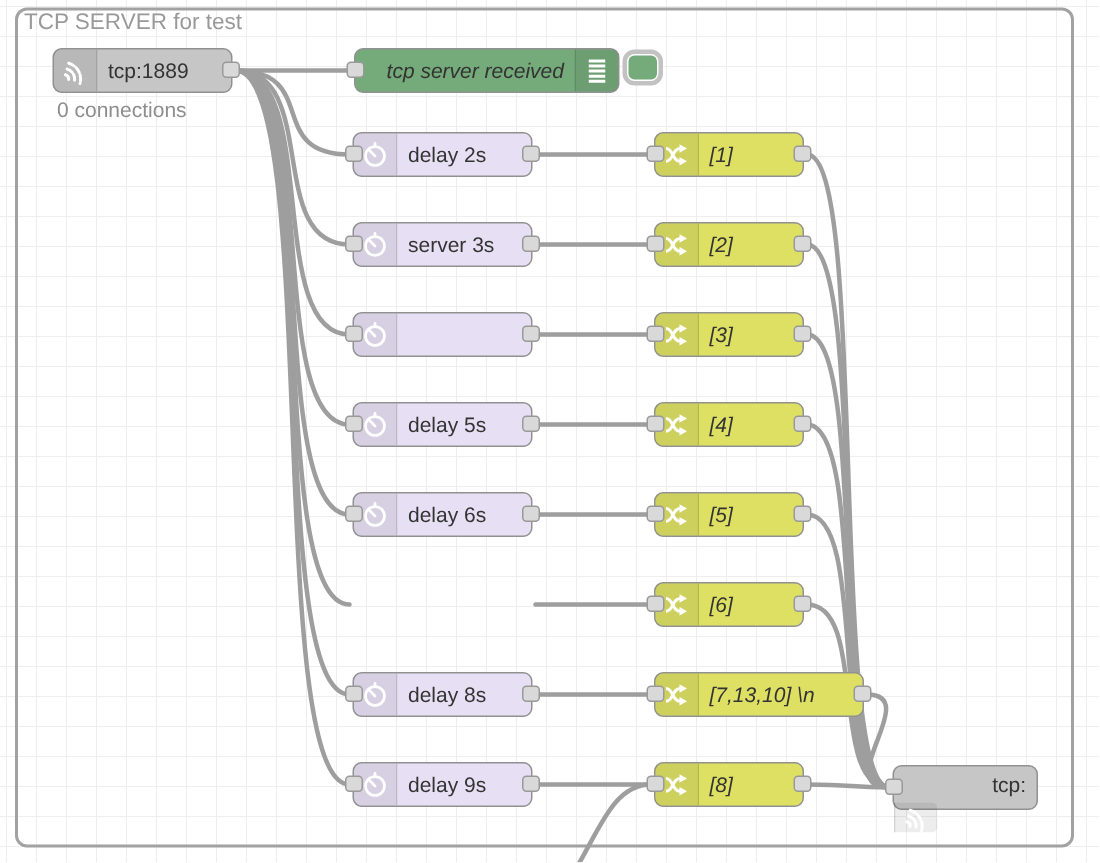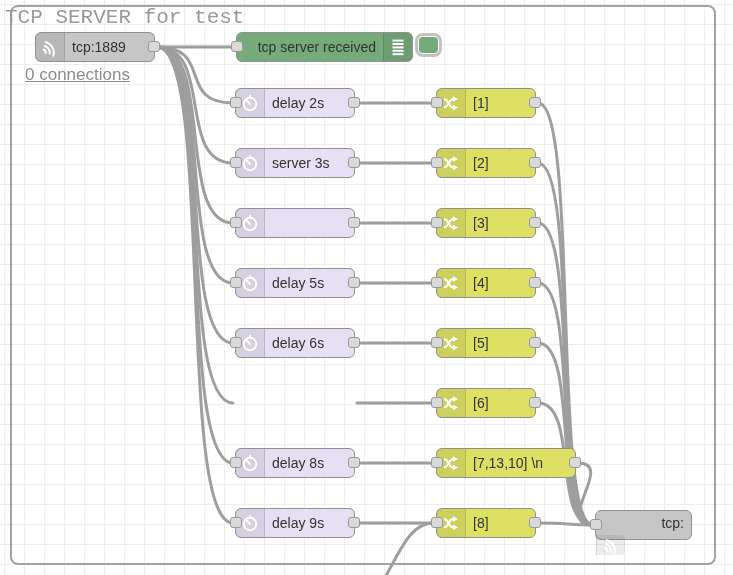--- a/index.html
+++ b/index.html
@@ -3,47 +3,47 @@
 <meta charset="utf-8">
 <style>
   html,body{margin:0;padding:0;background:#fff;overflow:hidden;
     font-family:"Liberation Sans", sans-serif;}
   #canvas{position:relative;width:733px;height:575px;background-color:#fff;
     background-image:linear-gradient(#eeeeee 1px, transparent 1px),
                      linear-gradient(90deg,#eeeeee 1px, transparent 1px);
     background-size:20px 20px;background-position:4px 4px;overflow:hidden;}
   #group-rect{position:absolute;left:10px;top:5px;width:706px;height:560px;
     border:2px solid #a2a2a2;border-radius:8px;box-sizing:border-box;background:transparent;}
-  #group-label{position:absolute;left:5px;top:6px;font-size:21px;color:#999;white-space:nowrap;font-family:Liberation Mono, monospace;}
+  #group-label{position:absolute;left:16px;top:6px;font-size:15px;color:#999;white-space:nowrap;}
   svg.wires{position:absolute;left:0;top:0;}
   svg.wires path{stroke:#9e9e9e;stroke-width:3;fill:none;stroke-linecap:round;}
 
   .node{position:absolute;height:30px;border:1.5px solid #919191;border-radius:6px;
     box-sizing:border-box;display:flex;align-items:stretch;}
   .node-gray{background:#c6c6c6;}
   .node-green{background:#75aa7a;}
   .node-purple{background:#e7e0f4;}
   .node-yellow{background:#dde063;}
   .iconbox{width:28px;flex:none;background:rgba(0,0,0,0.07);
     display:flex;align-items:center;justify-content:center;}
   .iconbox.left{border-right:1px solid rgba(0,0,0,0.12);border-radius:4px 0 0 4px;}
   .iconbox.right{border-left:1px solid rgba(0,0,0,0.12);border-radius:0 4px 4px 0;}
   .nlabel{flex:1;display:flex;align-items:center;padding:12px 7px;font-size:14px;
     color:#333;white-space:nowrap;overflow:hidden;}
   .nlabel.right{justify-content:flex-end;}
-  .italic{}
+  .italic{font-style:italic;}
   .port{position:absolute;top:8px;width:12px;height:11px;background:#d9d9d9;
     border:1px solid #999;border-radius:3px;box-sizing:border-box;}
   .port.in{left:-6px;}
   .port.out{right:-6px;}
 
   .delay{left:235px;width:120px;}
   .change{left:436px;width:100px;}
 
-  #status-text{position:absolute;left:25px;top:65px;font-size:17px;color:#8d8d8d;white-space:nowrap;text-decoration:underline;}
+  #status-text{position:absolute;left:38px;top:65px;font-size:14px;color:#8d8d8d;white-space:nowrap;}
   #debug-btn{position:absolute;left:415px;top:33px;width:27px;height:24px;box-sizing:border-box;
     background:#fff;border:3px solid #c2c2c2;border-radius:8px;}
   #debug-btn .fill{position:absolute;left:1px;top:1px;right:1px;bottom:1px;
     background:#75aa7a;border-radius:4px;}
 </style>
 </head>
 <body>
 
 <div id="canvas">
 

